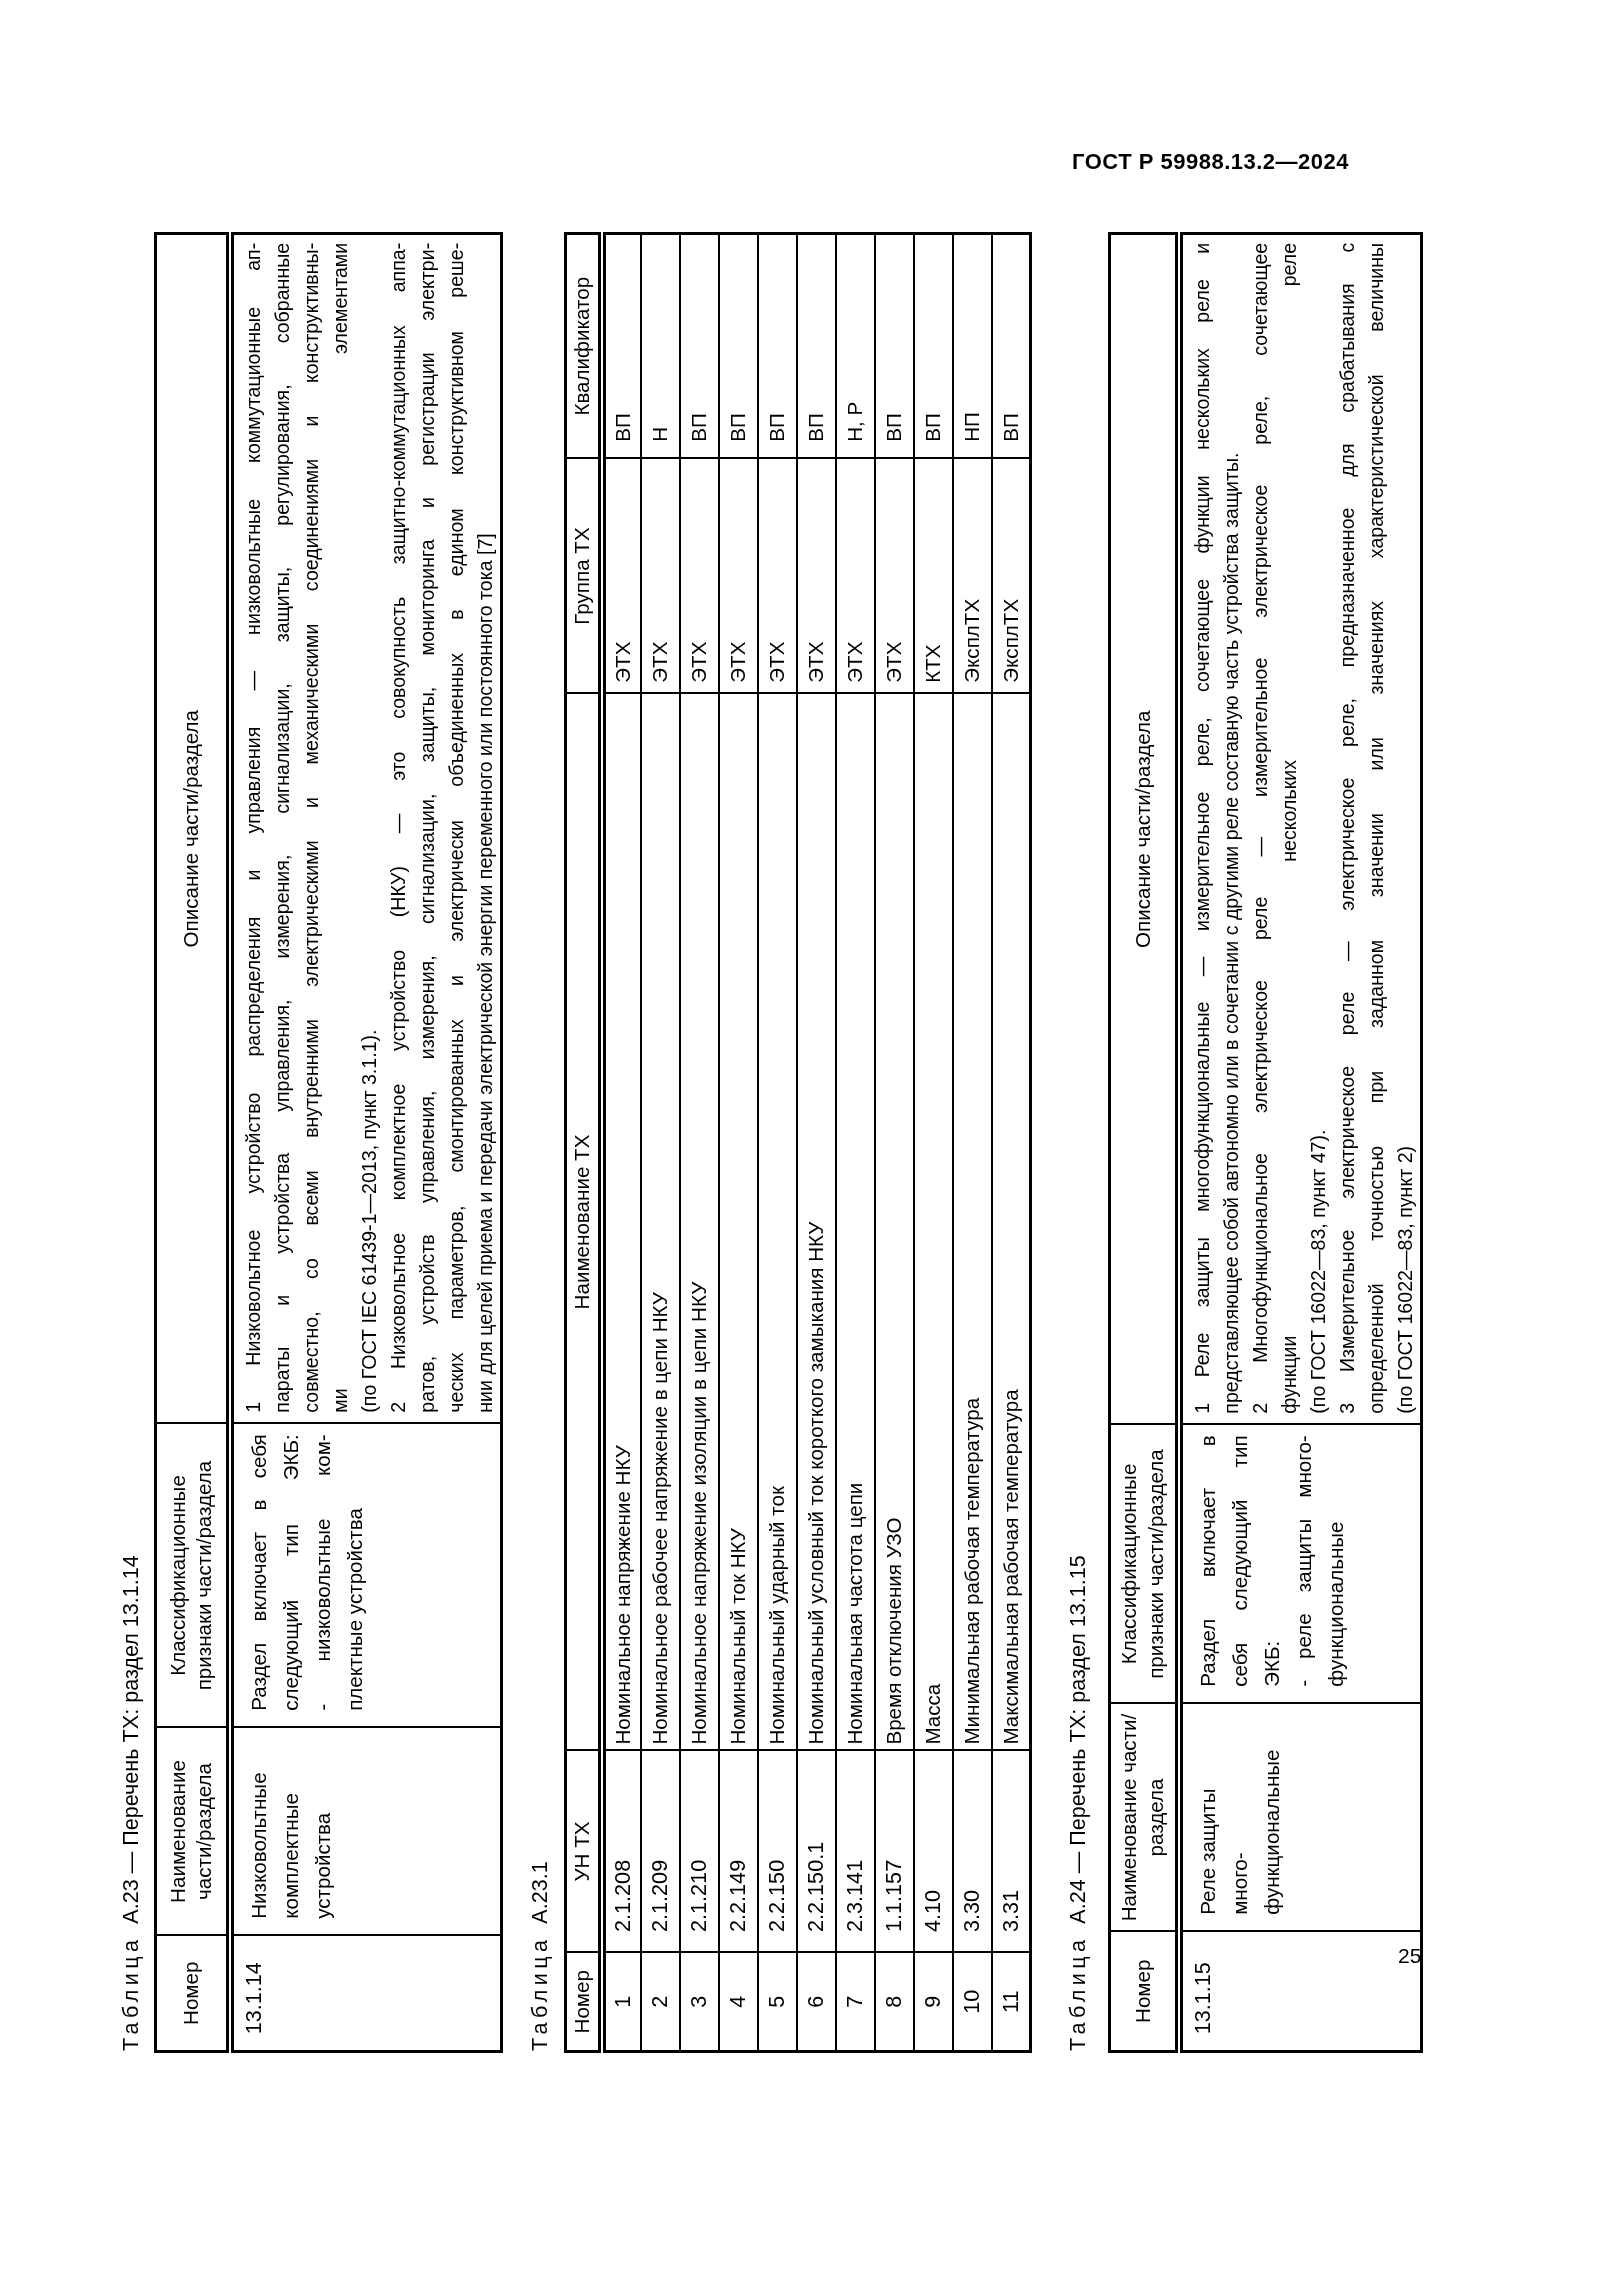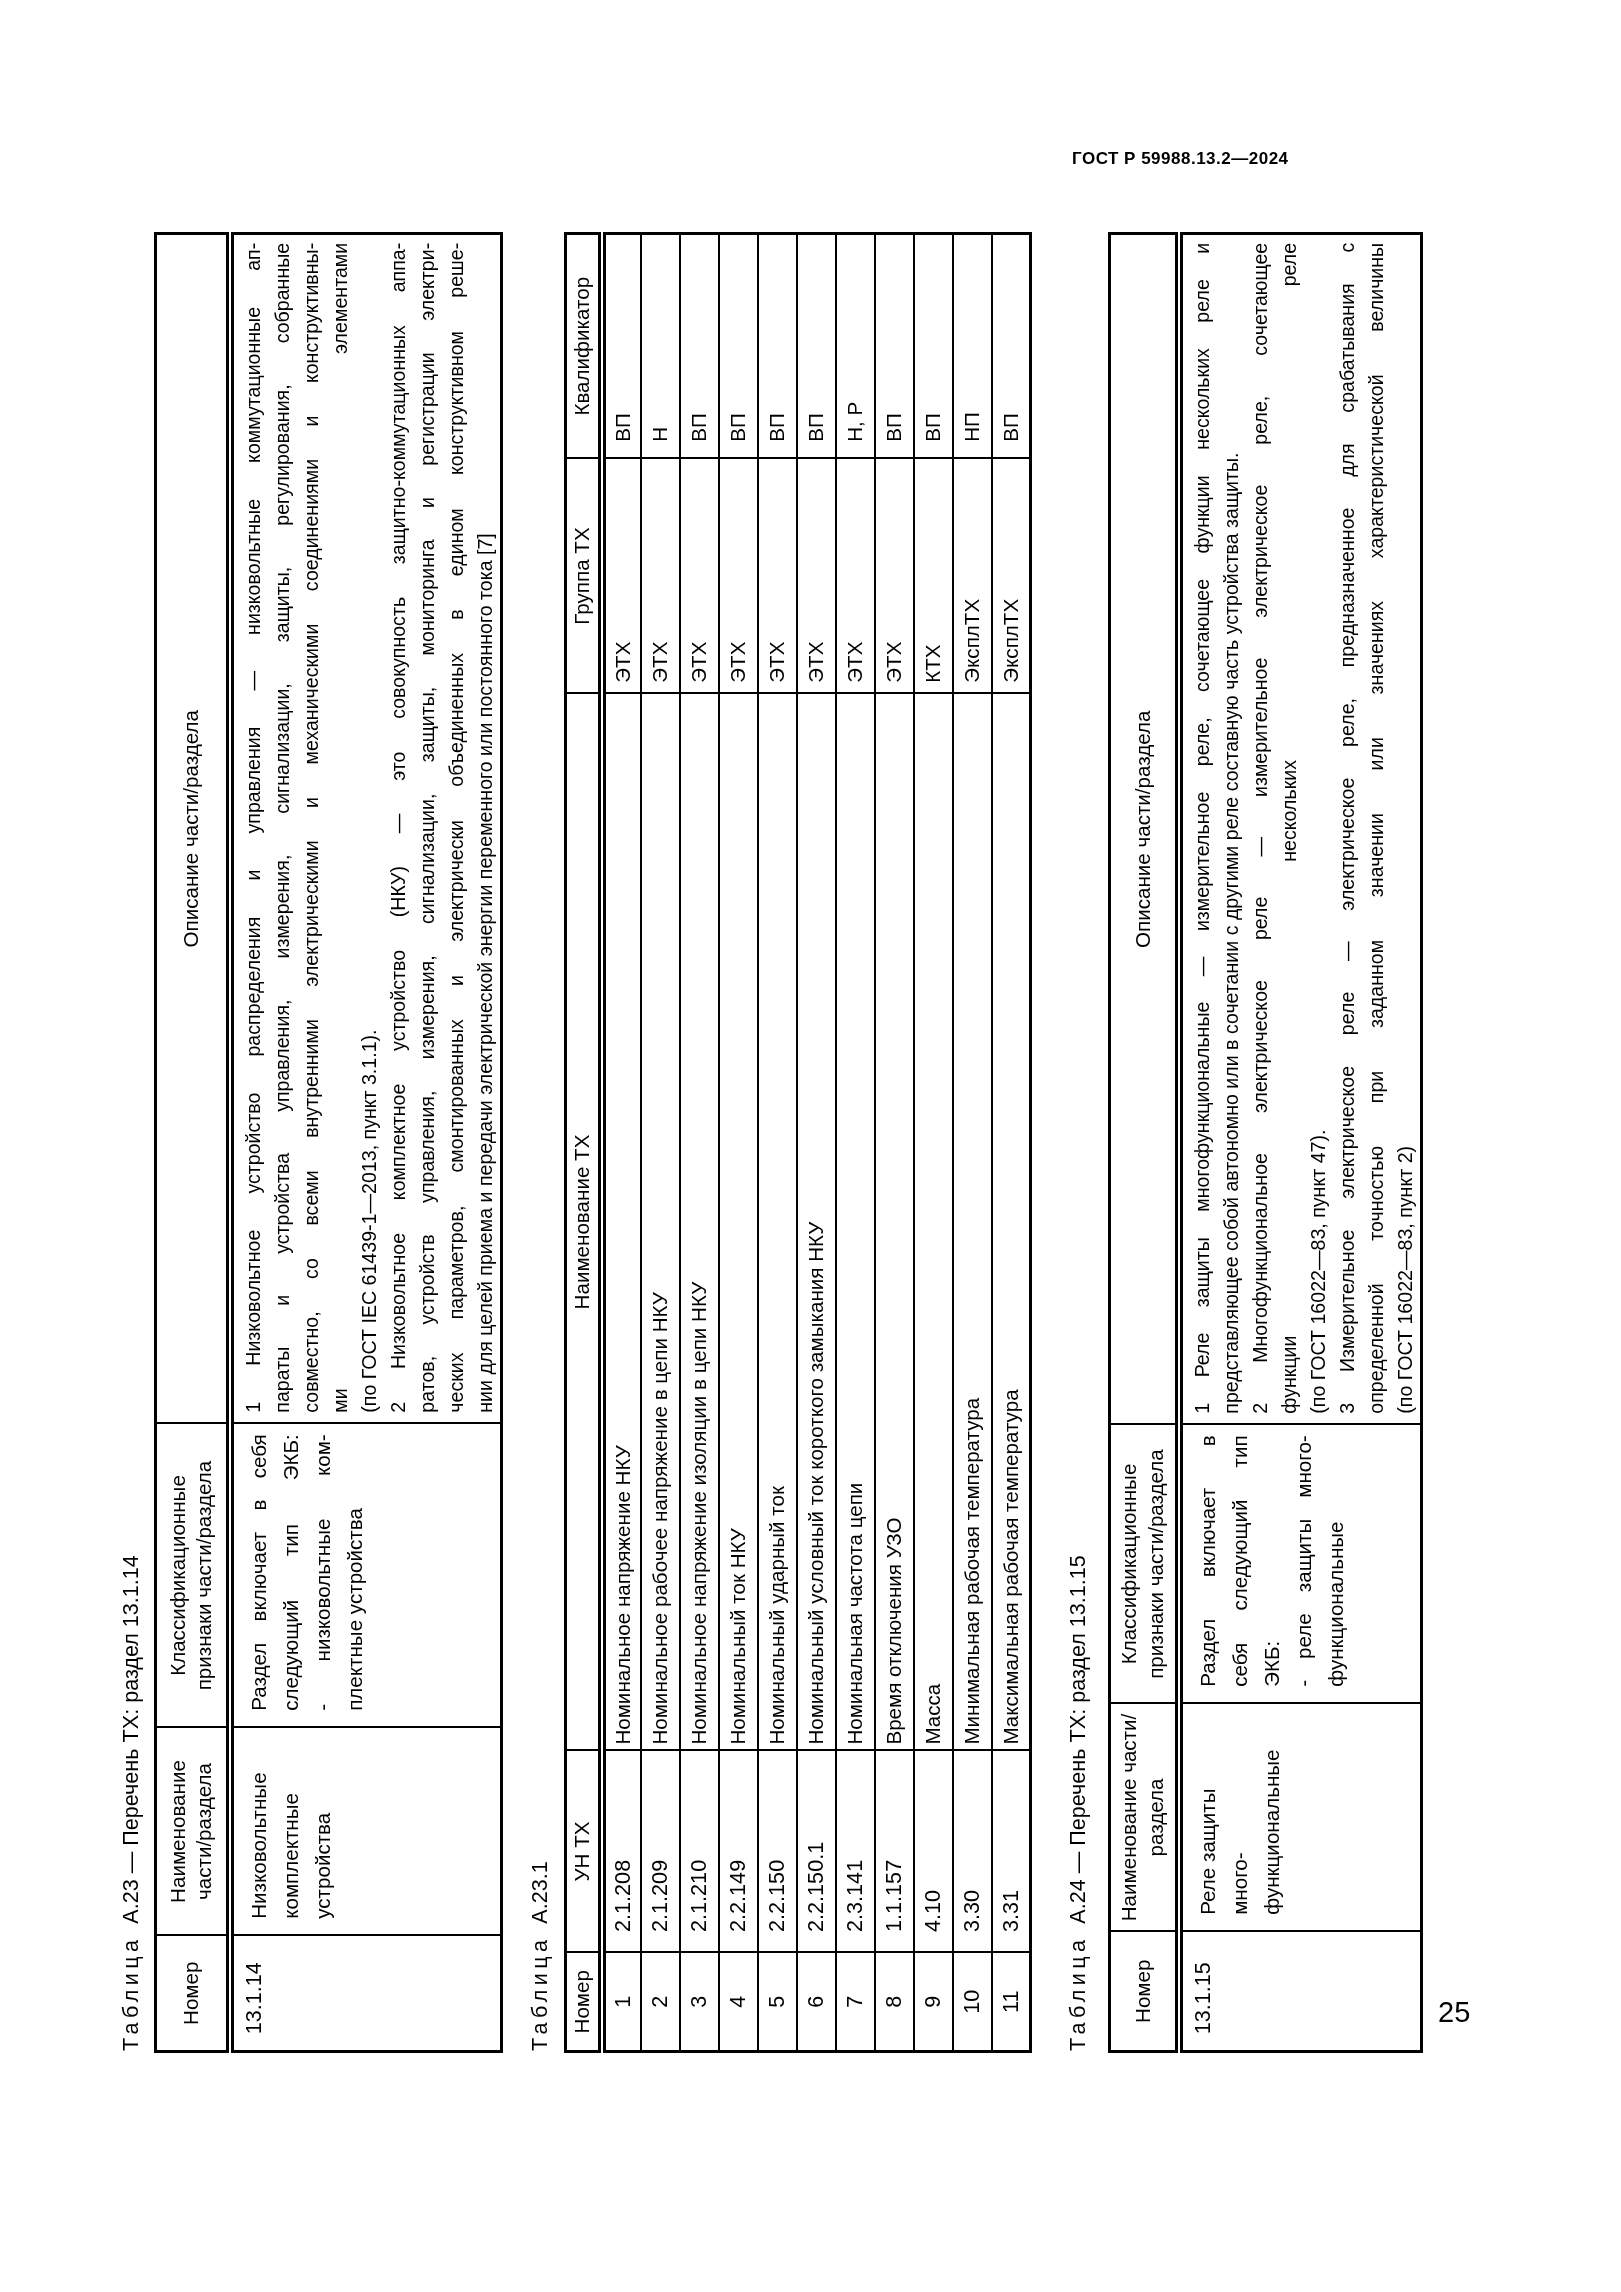--- a/index.html
+++ b/index.html
@@ -4,24 +4,24 @@
 <style>
   html, body { margin:0; padding:0; }
   body {
     position:relative; width:1621px; height:2293px;
     background:#ffffff; color:#000000;
     font-family:"Liberation Sans", sans-serif;
     overflow:hidden;
   }
   .doc-header {
     position:absolute; left:1072px; top:149px;
-    font-size:17px; font-weight:700; white-space:nowrap; letter-spacing:0.5px;
+    font-size:22px; font-weight:700; white-space:nowrap; letter-spacing:0.5px;
   }
   .page-number {
-    position:absolute; left:1398px; top:1996px; font-size:29px;margin-left:40px;
+    position:absolute; left:1398px; top:1944px; font-size:21px;
   }
   
   .rot {
     position:absolute; left:118px; top:228px;
     width:1825px; height:1290px;
     transform-origin: top left;
     transform: rotate(-90deg) translateX(-1825px);
   }
   .ttitle { position:absolute; left:2px; font-size:21.6px; white-space:nowrap; }
   .ttitle .sp { letter-spacing:4.4px; }

